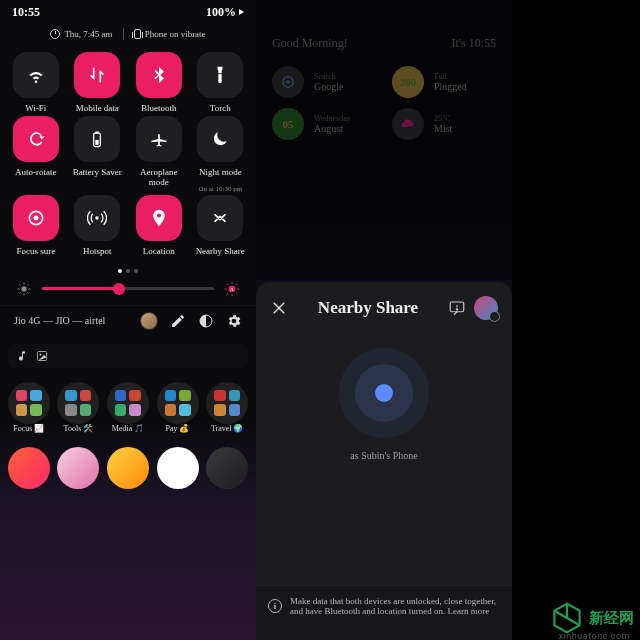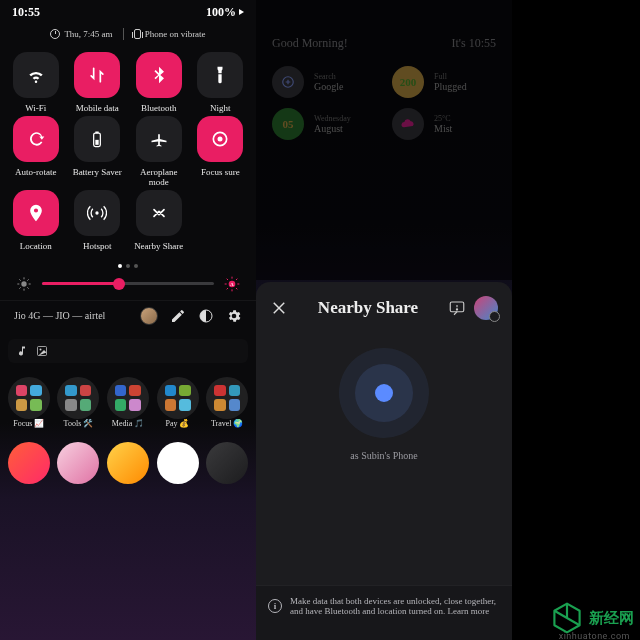--- a/index.html
+++ b/index.html
@@ -115,21 +115,21 @@
             </svg>
           </div>
           <div class="qs-lbl">Bluetooth</div>
         </div>
         <div class="qs-tile">
           <div class="qs-btn ">
             <svg class="qs-ico" viewBox="0 0 24 24">
               <path d="M9 2h6v3l-1 2v3H10V7L9 5zM10 11h4v9a2 2 0 0 1-4 0z"></path>
             </svg>
           </div>
-          <div class="qs-lbl">Night</div>
+          <div class="qs-lbl">Torch</div>
         </div>
         <div class="qs-tile">
           <div class="qs-btn on">
             <svg class="qs-ico" viewBox="0 0 24 24">
               <path d="M12 4a8 8 0 0 1 7.4 5H22l-3 4-3-4h2.3A6 6 0 1 0 18 15l1.7 1A8 8 0 1 1 12 4z"></path>
             </svg>
           </div>
           <div class="qs-lbl">Auto-rotate</div>
         </div>
         <div class="qs-tile">
@@ -144,44 +144,53 @@
         </div>
         <div class="qs-tile">
           <div class="qs-btn ">
             <svg class="qs-ico" viewBox="0 0 24 24">
               <path d="M21 14l-8-2V7a1 1 0 0 0-2 0v5l-8 2v2l8-1v4l-2 1v1l3-.5 3 .5v-1l-2-1v-4l8 1z"></path>
             </svg>
           </div>
           <div class="qs-lbl">Aeroplane mode</div>
         </div>
         <div class="qs-tile">
+          <div class="qs-btn ">
+            <svg class="qs-ico" viewBox="0 0 24 24">
+              <path d="M20 14.5A8 8 0 0 1 9.5 4 8 8 0 1 0 20 14.5z"></path>
+            </svg>
+          </div>
+          <div class="qs-lbl">Night mode</div>
+          <div class="qs-sub">On at 10:30 pm</div>
+        </div>
+        <div class="qs-tile">
           <div class="qs-btn on">
             <svg class="qs-ico" viewBox="0 0 24 24">
               <circle cx="12" cy="12" r="8" fill="none" stroke="#fff" stroke-width="2"></circle>
               <circle cx="12" cy="12" r="3"></circle>
             </svg>
           </div>
           <div class="qs-lbl">Focus sure</div>
         </div>
         <div class="qs-tile">
-          <div class="qs-btn on">
-            <svg class="qs-ico" viewBox="0 0 24 24">
-              <path d="M12 2a7 7 0 0 0-7 7c0 5 7 13 7 13s7-8 7-13a7 7 0 0 0-7-7zm0 9.5A2.5 2.5 0 1 1 14.5 9 2.5 2.5 0 0 1 12 11.5z"></path>
-            </svg>
-          </div>
-          <div class="qs-lbl">Location</div>
-        </div>
-        <div class="qs-tile">
           <div class="qs-btn ">
             <svg class="qs-ico" viewBox="0 0 24 24">
               <circle cx="12" cy="12" r="2"></circle>
               <path d="M7 17a7 7 0 0 1 0-10M17 7a7 7 0 0 1 0 10M4 20a11 11 0 0 1 0-16M20 4a11 11 0 0 1 0 16" stroke="#fff" stroke-width="1.6" fill="none"></path>
             </svg>
           </div>
           <div class="qs-lbl">Hotspot</div>
+        </div>
+        <div class="qs-tile">
+          <div class="qs-btn on">
+            <svg class="qs-ico" viewBox="0 0 24 24">
+              <path d="M12 2a7 7 0 0 0-7 7c0 5 7 13 7 13s7-8 7-13a7 7 0 0 0-7-7zm0 9.5A2.5 2.5 0 1 1 14.5 9 2.5 2.5 0 0 1 12 11.5z"></path>
+            </svg>
+          </div>
+          <div class="qs-lbl">Location</div>
         </div>
         <div class="qs-tile">
           <div class="qs-btn ">
             <svg class="qs-ico" viewBox="0 0 24 24">
               <path d="M6 8l6 6M18 8l-6 6M6 16l6-6M18 16l-6-6" stroke="#fff" stroke-width="2" stroke-linecap="round"></path>
             </svg>
           </div>
           <div class="qs-lbl">Nearby Share</div>
         </div>
       </div>

